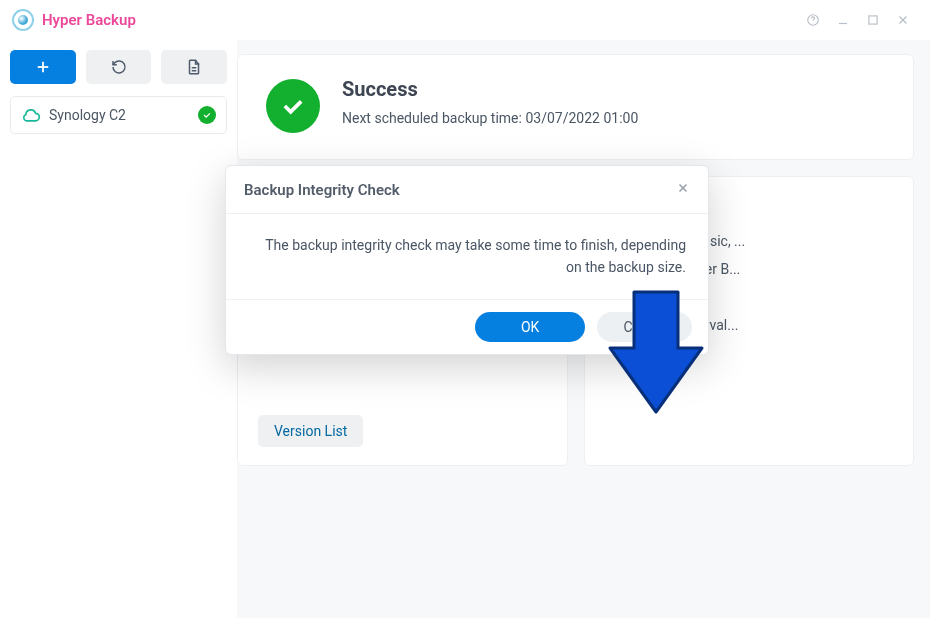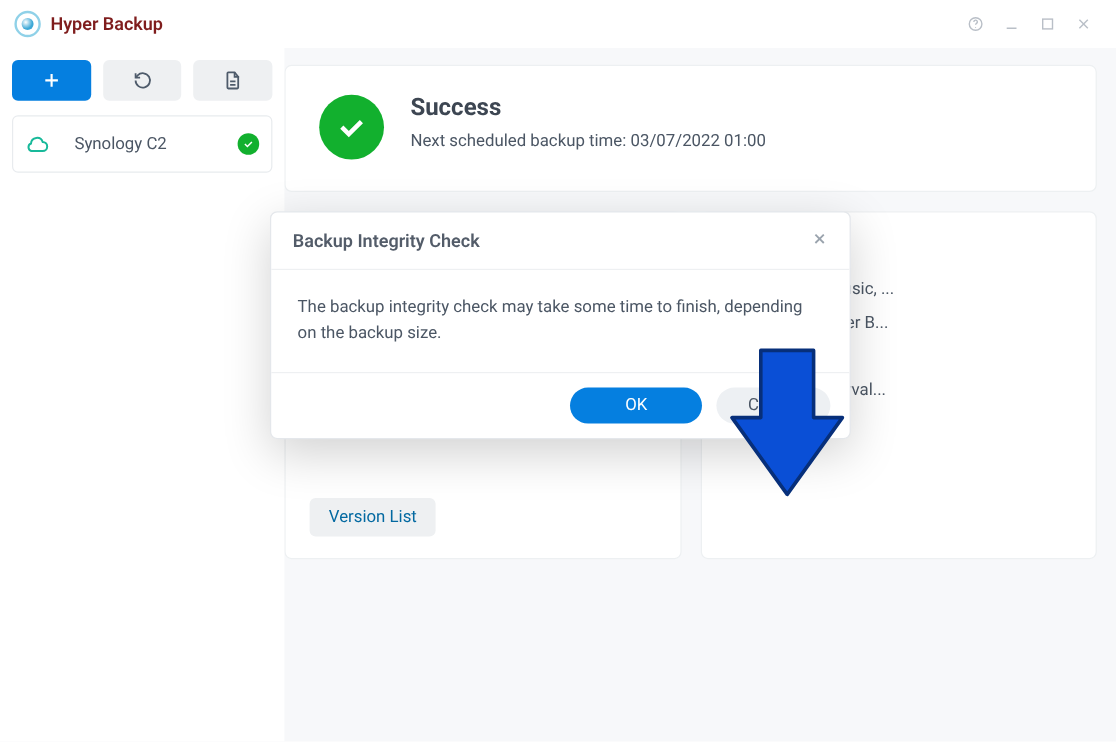--- a/index.html
+++ b/index.html
@@ -16,21 +16,21 @@
   .window {
     width: 930px;
     height: 618px;
     position: relative;
   }
   .titlebar {
     height: 40px;
     display: flex;
     align-items: center;
     padding: 0 12px;
-    color: #7f1d1d;
+    color: #ec4899;
   }
   .titlebar .app-icon {
     width: 22px; height: 22px;
     border-radius: 50%;
     border: 2px solid #8fd1e8;
     margin-right: 8px;
     display:flex;align-items:center;justify-content:center;
   }
   .titlebar .app-icon::after {
     content:""; width:10px;height:10px;border-radius:50%;
@@ -60,26 +60,26 @@
     flex:1;
     height: 34px;
     border-radius: 5px;
     background: #eef0f2;
     display:flex;align-items:center;justify-content:center;
     color:#4e5b6b;
   }
   .tool-btn.primary { background:#057fe0; color:#fff; }
   .tool-btn svg { width:18px;height:18px; }
   .task-item {
-    height: 48px;
+    height: 38px;
     border:1px solid #e8ebee;
     border-radius:5px;
     display:flex;align-items:center;
     padding:0 10px;
-    gap:21px;
+    gap:8px;
     color:#4b5664;
   }
   .task-item .cloud-icon { width:20px;height:20px; }
   .task-item .spacer{flex:1;}
   .task-item .check{
     width:18px;height:18px;border-radius:50%;background:#12b02e;
     display:flex;align-items:center;justify-content:center;
   }
   .task-item .check svg{width:10px;height:10px;stroke:#fff;}
   .main {
@@ -121,27 +121,28 @@
   .panel-row .k{flex:0 0 110px;color:#4b5664; white-space:nowrap; overflow:hidden; text-overflow:ellipsis;}
   .panel-row .v{flex:1;white-space:nowrap;overflow:hidden;text-overflow:ellipsis;color:#4b5664;}
   .panel-foot{margin-top:auto;}
   .gray-btn{
     background:#eef0f2;border-radius:5px;padding:8px 16px;display:inline-block;color:#0369a1;font-size:14px;
   }
 
   
   .modal {
     position:absolute;
-    left:225px; top:176px;
+    left:225px; top:165px;
     width:484px;
     background:#fff;
     border:1px solid #e4e7eb;
     border-radius:6px;
     box-shadow:0 12px 40px rgba(0,0,0,.18);
     overflow:hidden;
+    text-align:right;
   }
   .modal-head{
     display:flex;align-items:center;padding:14px 18px;border-bottom:1px solid #eef0f2;
     color:#535c69;font-weight:600;font-size:15px;
   }
   .modal-head .spacer{flex:1;}
   .modal-close{color:#9aa3ad;font-size:16px;}
   .modal-body{padding:20px 22px;color:#4b5664;font-size:14px;line-height:1.6;}
   .modal-body p + p{margin-top:14px;}
   .modal-foot{

